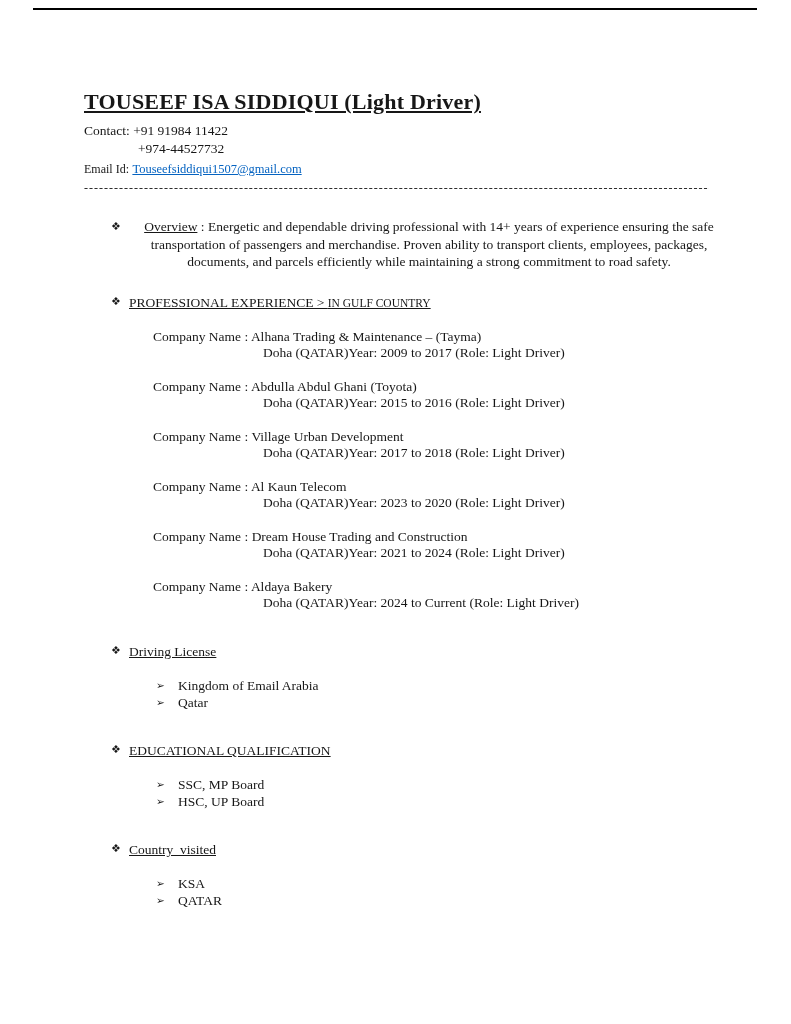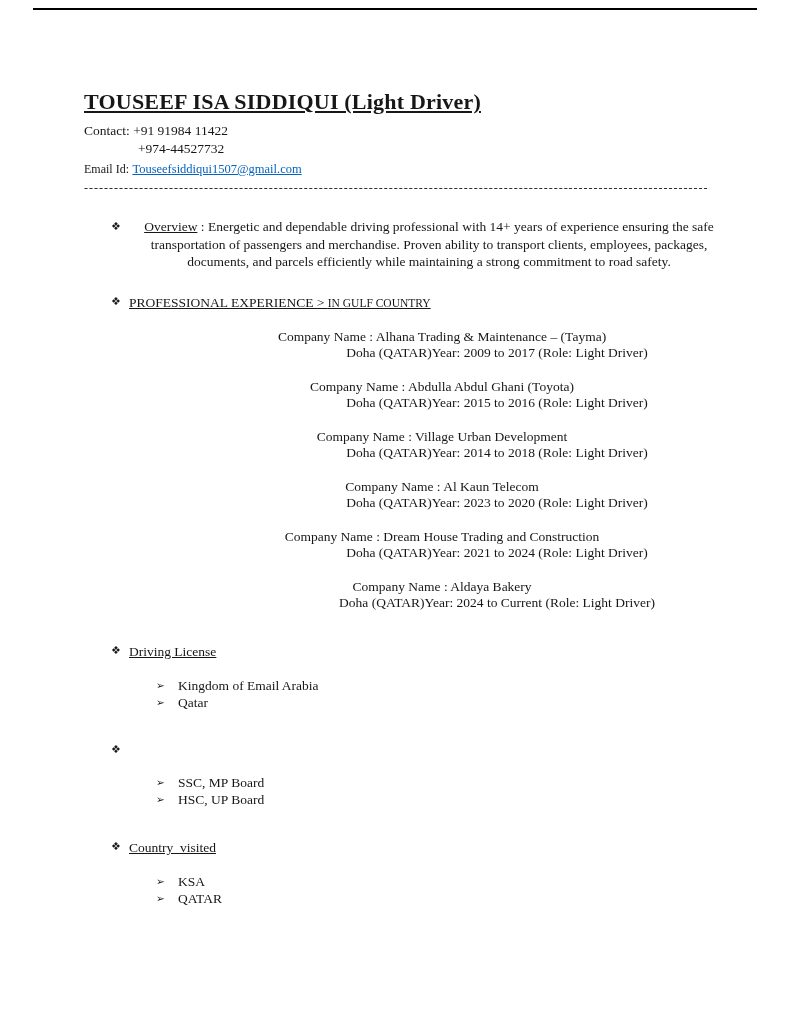--- a/index.html
+++ b/index.html
@@ -30,21 +30,21 @@
   .section-big { margin-top:30px; }
   .bullet-row { padding-left:27px; display:flex; align-items:flex-start; }
   .diamond {
     width:18px; flex:none; font-size:11px; line-height:18px;
     font-family:"DejaVu Sans",sans-serif;
   }
   .section-heading { font-weight:normal; text-decoration:underline; white-space:pre-wrap; line-height:20px; }
   .heading-sub { font-size:11.5px; }
   .overview-text { width:600px; line-height:17.6px;text-align:center; }
   .entries { }
-  .entry { margin-left:69px; margin-top:17px; line-height:16.5px;text-align:center; }
+  .entry { margin-left:69px; margin-top:17px; line-height:16.5px; }
   .entry:first-child { margin-top:16px; }
   .entry-line2 { margin-left:110px; }
   .list-block { margin-top:15px; }
   .list-row { padding-left:72px; display:flex; line-height:17px; }
   .arrow {
     width:22px; flex:none; font-size:10.5px; line-height:17px;
     font-family:"DejaVu Sans",sans-serif;
   }
 </style>
 </head>
@@ -89,21 +89,21 @@
         <div class="entry-line2"><span class="bold">Doha (QATAR)Year:</span><span> 2009 to 2017 </span><span class="bold">(Role:</span><span> Light Driver)</span></div>
       </div>
 
       <div class="entry">
         <div class="entry-line1"><span class="bold">Company Name</span><span> : </span><span>Abdulla Abdul Ghani </span><span class="bold">(Toyota)</span></div>
         <div class="entry-line2"><span class="bold">Doha (QATAR)Year:</span><span> 2015 to 2016 </span><span class="bold">(Role:</span><span> Light Driver)</span></div>
       </div>
 
       <div class="entry">
         <div class="entry-line1"><span class="bold">Company Name</span><span> : </span><span>Village Urban Development</span><span class="bold"></span></div>
-        <div class="entry-line2"><span class="bold">Doha (QATAR)Year:</span><span> 2014 to 2018 </span><span class="bold">(Role:</span><span> Light Driver)</span></div>
+        <div class="entry-line2"><span class="bold">Doha (QATAR)Year:</span><span> 2017 to 2018 </span><span class="bold">(Role:</span><span> Light Driver)</span></div>
       </div>
 
       <div class="entry">
         <div class="entry-line1"><span class="bold">Company Name</span><span> : </span><span>Al Kaun Telecom</span><span class="bold"></span></div>
         <div class="entry-line2"><span class="bold">Doha (QATAR)Year:</span><span> 2023 to 2020 </span><span class="bold">(Role:</span><span> Light Driver)</span></div>
       </div>
 
       <div class="entry">
         <div class="entry-line1"><span class="bold">Company Name</span><span> : </span><span>Dream House Trading and Construction</span><span class="bold"></span></div>
         <div class="entry-line2"><span class="bold">Doha (QATAR)Year:</span><span> 2021 to 2024 </span><span class="bold">(Role:</span><span> Light Driver)</span></div>
@@ -130,20 +130,21 @@
       <div class="list-row">
         <span class="arrow">➢</span>
         <span>Qatar</span>
       </div>
     </div>
   </div>
 
   <div class="section-big">
     <div class="bullet-row">
       <span class="diamond">❖</span>
+      <div class="section-heading">EDUCATIONAL QUALIFICATION</div>
     </div>
     <div class="list-block">
       <div class="list-row">
         <span class="arrow">➢</span>
         <span>SSC, MP Board</span>
       </div>
       <div class="list-row">
         <span class="arrow">➢</span>
         <span>HSC, UP Board</span>
       </div>

